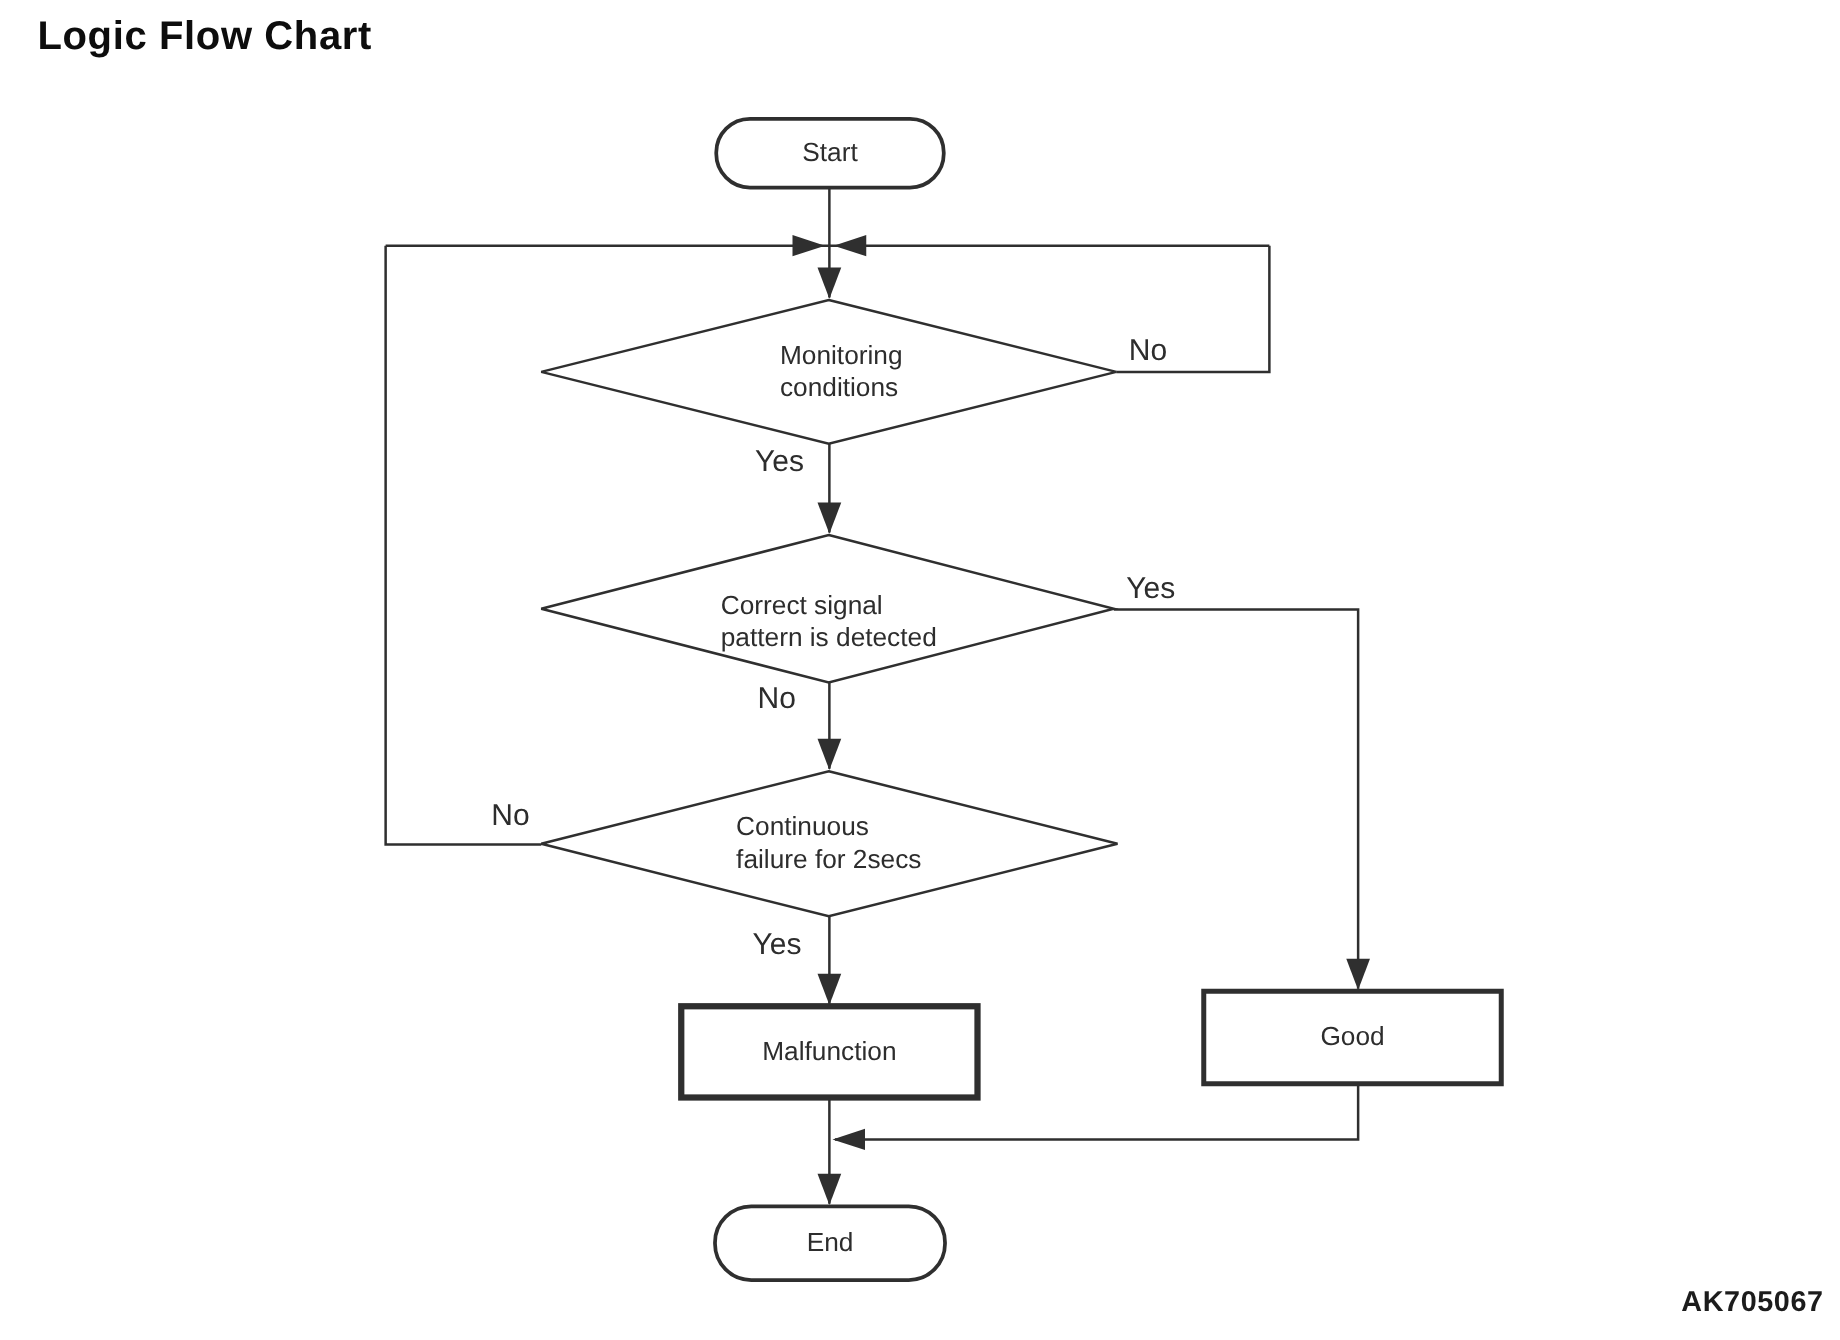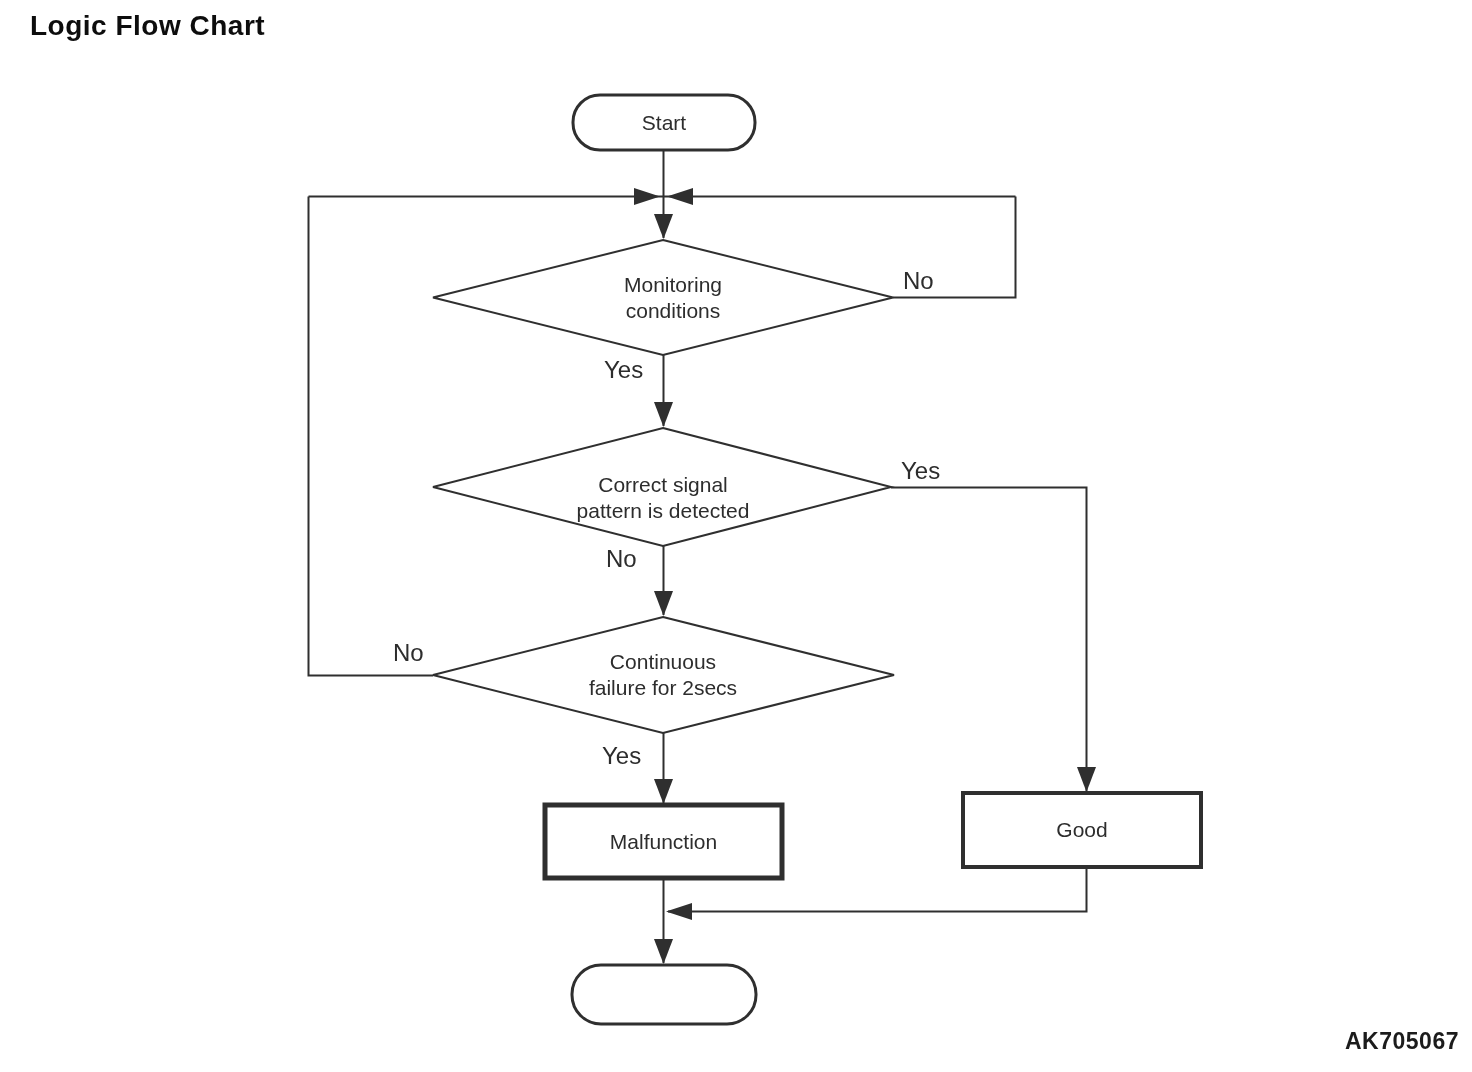--- a/index.html
+++ b/index.html
@@ -8,36 +8,35 @@
     width: 1472px;
     height: 1072px;
     background: #ffffff;
     font-family: "Liberation Sans", sans-serif;
     overflow: hidden;
   }
   .page-title {
     position: absolute;
     left: 30px;
     top: 10px;
-    font-size: 28px;
+    font-size: 32px;
     font-weight: 700;
     color: #0d0d0d;
     letter-spacing: 0.5px;
   }
   svg.flow {
     position: absolute;
     left: 0; top: 0;
     width: 1472px; height: 1072px;
   }
   .node-label {
     position: absolute;
     display: flex;
     align-items: center;
     justify-content: center;
-    text-align: center;
     color: #2d2d2d;
     font-size: 21px;
     line-height: 1.2;
     white-space: pre-line;
     pointer-events: none;
   }
   .branch-label {
     position: absolute;
     color: #2d2d2d;
     font-size: 24px;
@@ -109,20 +108,21 @@
 
   <div class="node-label" style="left:573px; top:95px;  width:182px; height:55px;">Start</div>
   <div class="node-label" style="left:523px; top:260px; width:300px; height:75px;">Monitoring
 conditions</div>
   <div class="node-label" style="left:513px; top:460px; width:300px; height:75px;">Correct signal
 pattern is detected</div>
   <div class="node-label" style="left:513px; top:637px; width:300px; height:75px;">Continuous
 failure for 2secs</div>
   <div class="node-label" style="left:963px; top:793px; width:238px; height:74px;">Good</div>
   <div class="node-label" style="left:545px; top:805px; width:237px; height:73px;">Malfunction</div>
+  <div class="node-label" style="left:572px; top:965px; width:184px; height:59px;">End</div>
 
   <div class="branch-label" style="left:903px; top:267px;">No</div>
   <div class="branch-label" style="left:604px; top:356px;">Yes</div>
   <div class="branch-label" style="left:901px; top:457px;">Yes</div>
   <div class="branch-label" style="left:606px; top:545px;">No</div>
   <div class="branch-label" style="left:393px; top:639px;">No</div>
   <div class="branch-label" style="left:602px; top:742px;">Yes</div>
 
   <div class="doc-code">AK705067</div>
 

